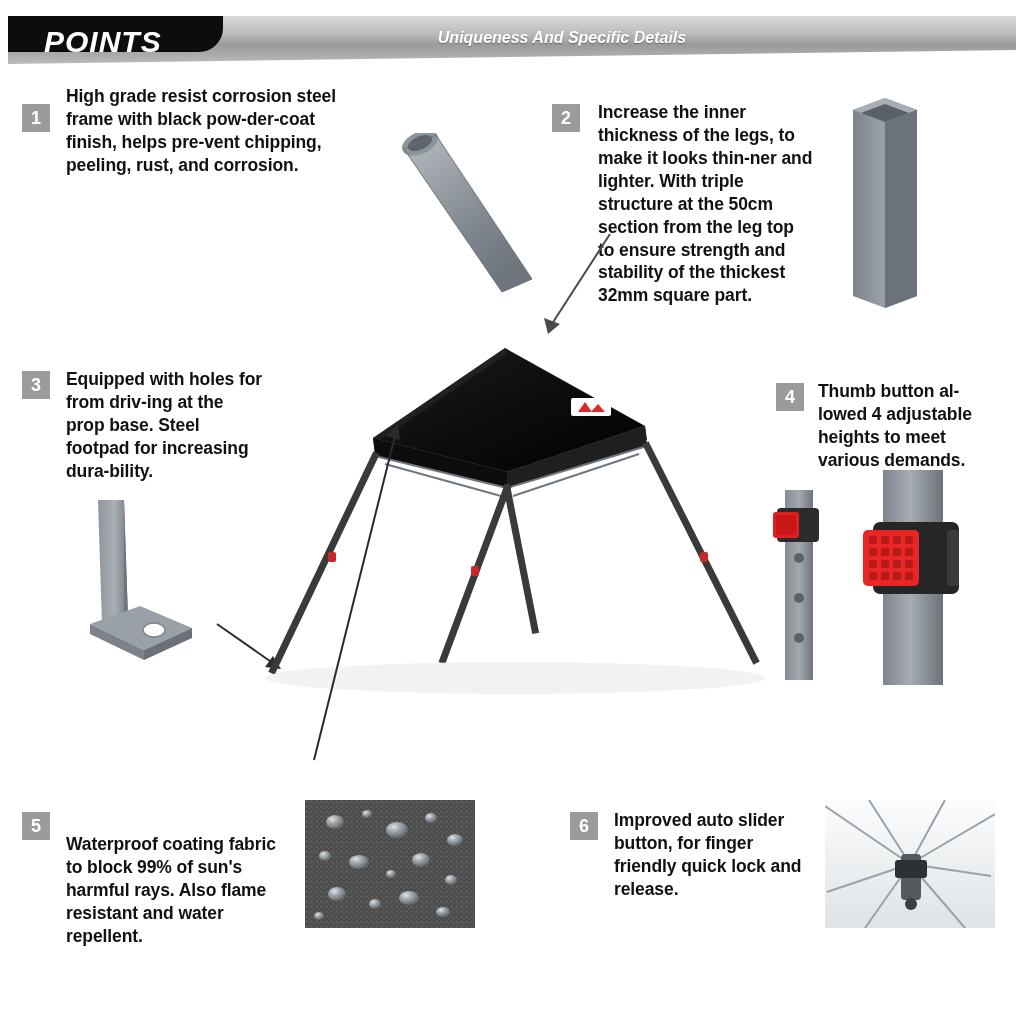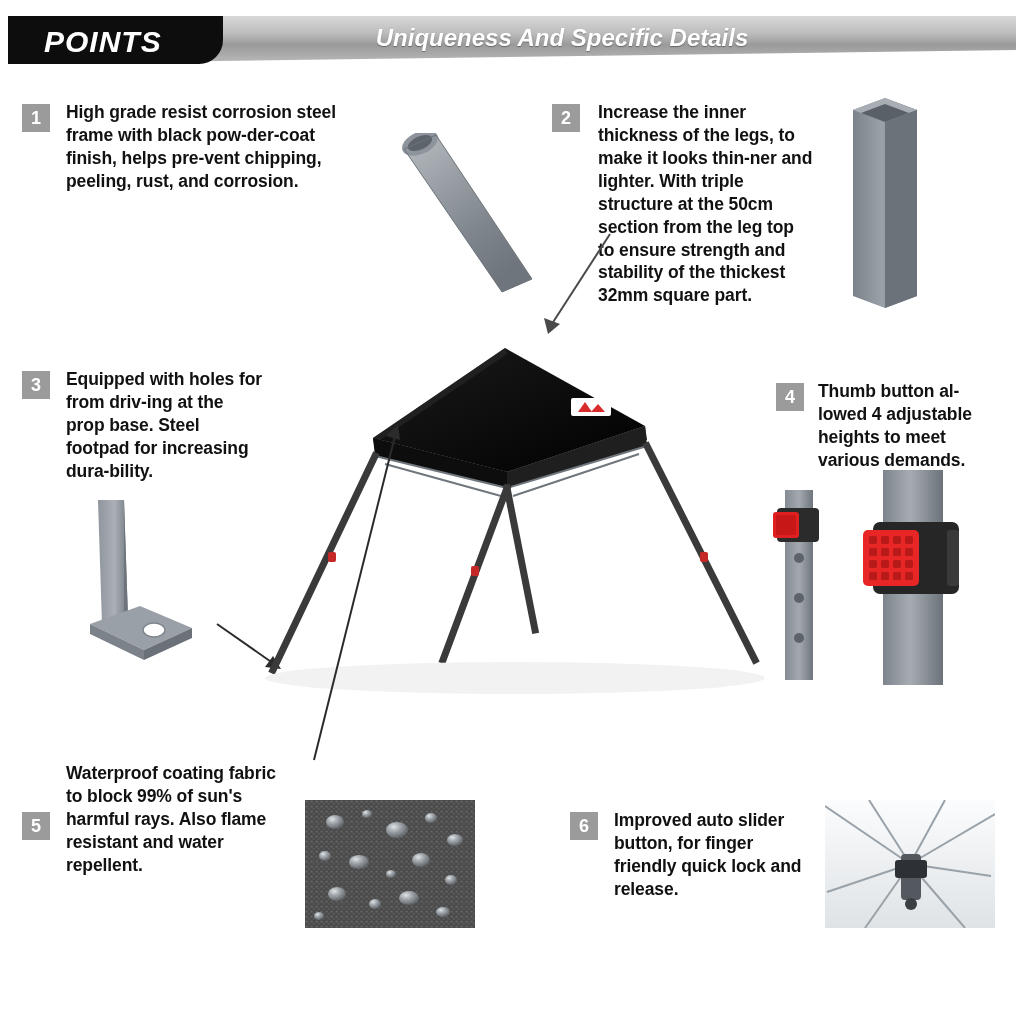--- a/index.html
+++ b/index.html
@@ -13,34 +13,34 @@
   
   .header{
     position:absolute;left:8px;top:16px;width:1008px;height:48px;
   }
   .header-bg{
     position:absolute;left:0;top:0;width:1008px;height:48px;
     background:linear-gradient(180deg,#d8d8d8 0%,#bdbdbd 35%,#9a9a9a 60%,#bbbbbb 100%);
     clip-path:polygon(0 0, 1008px 0, 1008px 34px, 0 48px);
   }
   .header-tab{
-    position:absolute;left:0;top:0;width:215px;height:48px;
+    position:absolute;left:0;top:0;width:215px;height:36px;
     background:#0d0d0d;
     border-radius:0 0 24px 0;
     text-align:right;
   }
   .header-tab .tab-label{
     position:absolute;left:36px;top:9px;
     color:#ffffff;font-size:30px;font-weight:bold;font-style:italic;
     letter-spacing:1px;
   }
   .header-title{
     position:absolute;left:0;top:0;width:988px;height:44px;
     display:flex;align-items:center;justify-content:center;
-    color:#ffffff;font-size:24px;font-weight:bold;font-style:italic;
+    color:#ffffff;font-size:16px;font-weight:bold;font-style:italic;
     text-shadow:0 1px 1px rgba(0,0,0,.35);
     padding-left:120px;box-sizing:border-box;
   }
   
   .num-badge{
     position:absolute;width:28px;height:28px;
     background:#9b9b9b;color:#ffffff;
     font-size:18px;font-weight:bold;
     display:flex;align-items:center;justify-content:center;
   }
@@ -77,21 +77,21 @@
 
 <div class="header">
   <div class="header-bg"></div>
   <div class="header-title">Uniqueness And Specific Details</div>
   <div class="header-tab">
     <span class="tab-label">POINTS</span>
   </div>
 </div>
 
 <div class="num-badge" style="left:22px;top:104px;">1</div>
-<div class="pt-text" style="left:66px;top:101px;width:278px;">High grade resist corrosion steel frame with black pow-der-coat finish, helps pre-vent chipping, peeling, rust, and corrosion.</div>
+<div class="pt-text" style="left:66px;top:85px;width:278px;">High grade resist corrosion steel frame with black pow-der-coat finish, helps pre-vent chipping, peeling, rust, and corrosion.</div>
 
 <div class="tube">
   <svg width="150" height="160" viewBox="0 0 150 160">
     <defs>
       <linearGradient id="tubeg" x1="0" y1="0" x2="0.6" y2="1">
         <stop offset="0%" stop-color="#b9bdc2"></stop>
         <stop offset="35%" stop-color="#9aa0a6"></stop>
         <stop offset="70%" stop-color="#7e858c"></stop>
         <stop offset="100%" stop-color="#6e757c"></stop>
       </linearGradient>
@@ -261,21 +261,21 @@
     <ellipse cx="280" cy="348" rx="250" ry="16" fill="#f2f2f2"></ellipse>
   </svg>
 </div>
 
 <svg class="art" style="left:300px;top:400px;width:130px;height:370px;">
   <line x1="14" y1="360" x2="96" y2="32" stroke="#2b2b2b" stroke-width="2"></line>
   <polygon points="98,24 86,36 100,40" fill="#2b2b2b"></polygon>
 </svg>
 
 <div class="num-badge" style="left:22px;top:812px;">5</div>
-<div class="pt-text" style="left:66px;top:762px;width:220px;">Waterproof coating fabric to block 99% of sun's harmful rays. Also flame resistant and water repellent.</div>
+<div class="pt-text" style="left:66px;top:833px;width:220px;">Waterproof coating fabric to block 99% of sun's harmful rays. Also flame resistant and water repellent.</div>
 
 <div class="fabric">
   <svg width="170" height="128" viewBox="0 0 170 128">
     <defs>
       <pattern id="weave" width="5" height="5" patternUnits="userSpaceOnUse">
         <rect width="5" height="5" fill="#4a4a4a"></rect>
         <circle cx="1.6" cy="1.6" r="1.2" fill="#636363"></circle>
         <circle cx="3.8" cy="3.8" r="1.2" fill="#585858"></circle>
       </pattern>
       <radialGradient id="drop" cx="0.35" cy="0.3" r="0.75">

